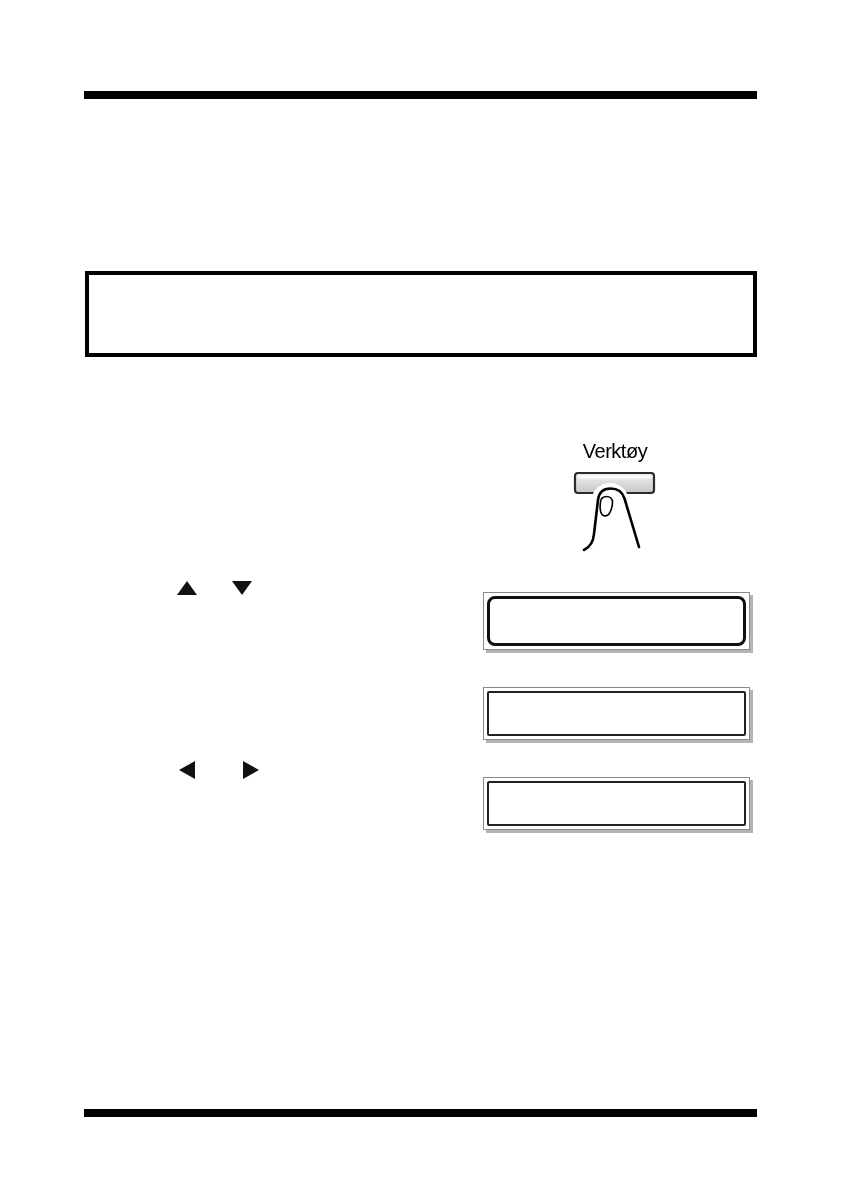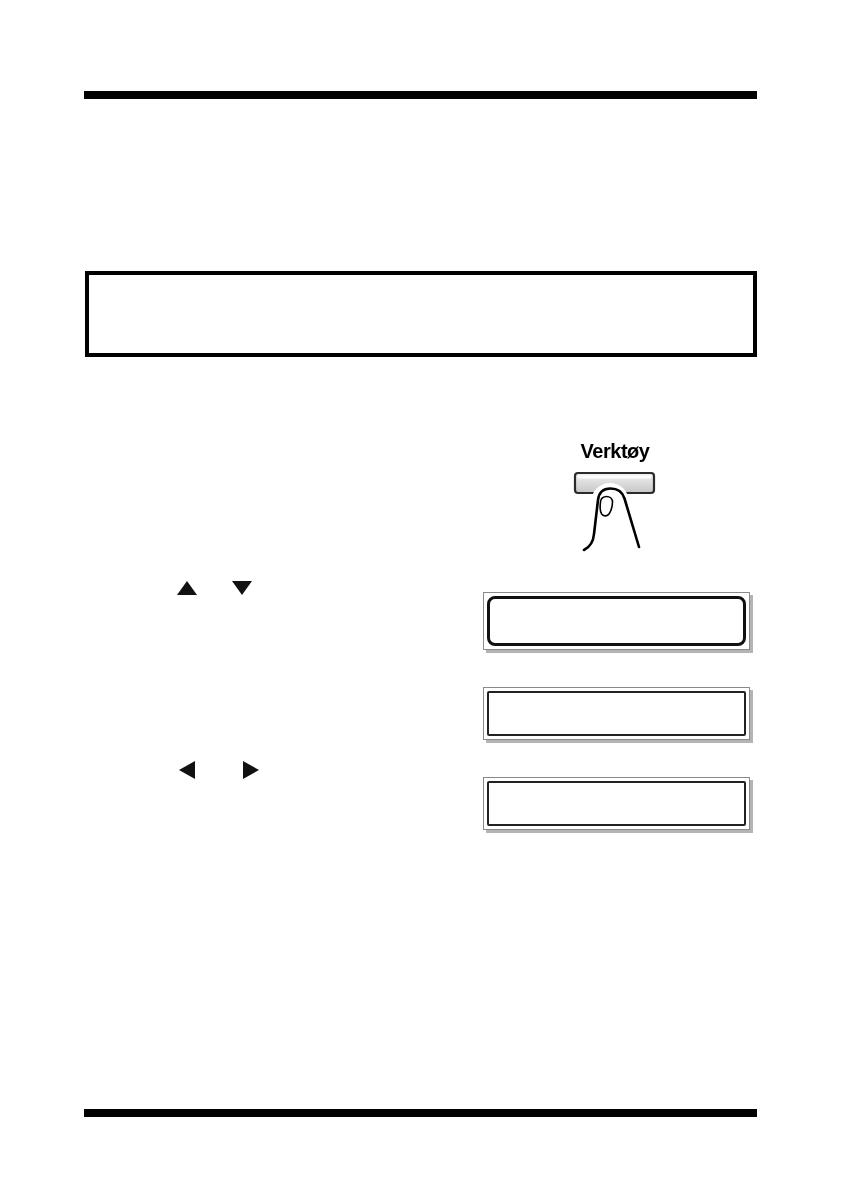--- a/index.html
+++ b/index.html
@@ -5,21 +5,21 @@
   html,body{margin:0;padding:0;background:#ffffff;}
   .page{position:relative;width:841px;height:1191px;background:#ffffff;overflow:hidden;
         font-family:"Liberation Sans",sans-serif;}
   .rule{position:absolute;left:84px;width:673px;height:8px;background:#000;}
   .rule.top{top:91px;}
   .rule.bottom{top:1109px;}
   .note-box{position:absolute;left:85px;top:271px;width:672px;height:86px;
             border:4px solid #000;background:#fff;box-sizing:border-box;}
   
   .verktoy-label{position:absolute;left:565px;top:440px;width:100px;text-align:center;
-                 font-weight:bold;font-size:20px;letter-spacing:-0.5px;color:#000;}
+                 font-weight:normal;font-size:20px;letter-spacing:-0.5px;color:#000;}
   .verktoy-art{position:absolute;left:565px;top:460px;width:100px;height:105px;}
   
   .tri{position:absolute;width:0;height:0;}
   .tri-up{left:177px;top:581px;border-left:10px solid transparent;border-right:10px solid transparent;border-bottom:14px solid #111;}
   .tri-down{left:232px;top:581px;border-left:10px solid transparent;border-right:10px solid transparent;border-top:14px solid #111;}
   .tri-left{left:179px;top:761px;border-top:9px solid transparent;border-bottom:9px solid transparent;border-right:16px solid #111;}
   .tri-right{left:243px;top:761px;border-top:9px solid transparent;border-bottom:9px solid transparent;border-left:16px solid #111;}
   
   .lcd{position:absolute;left:483px;width:267px;background:#fff;border:1px solid #8a8a8a;
        box-shadow:3px 3px 0 #b4b4b4;box-sizing:border-box;padding:3px;}

